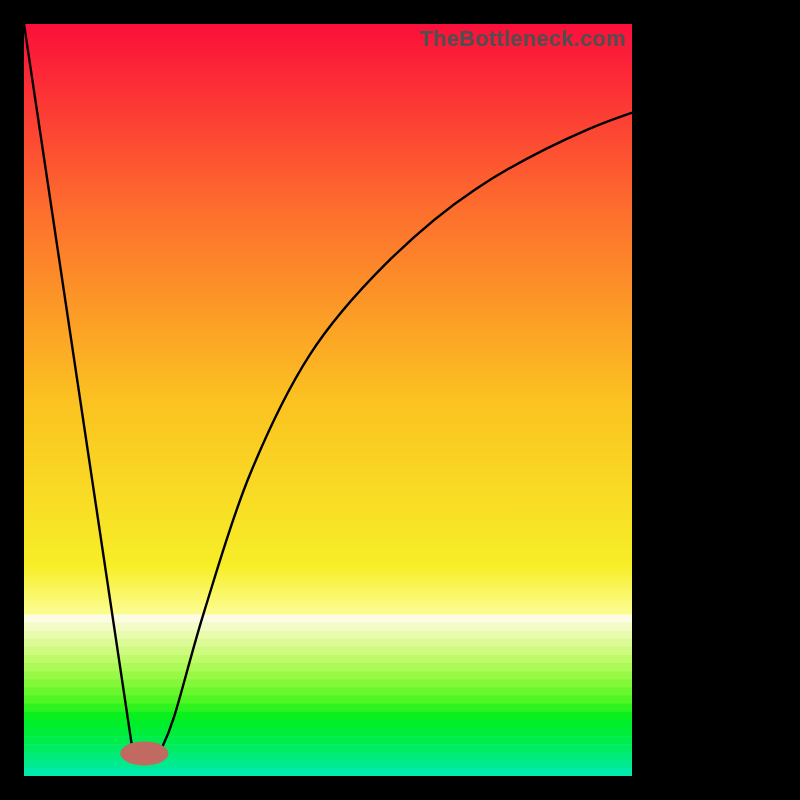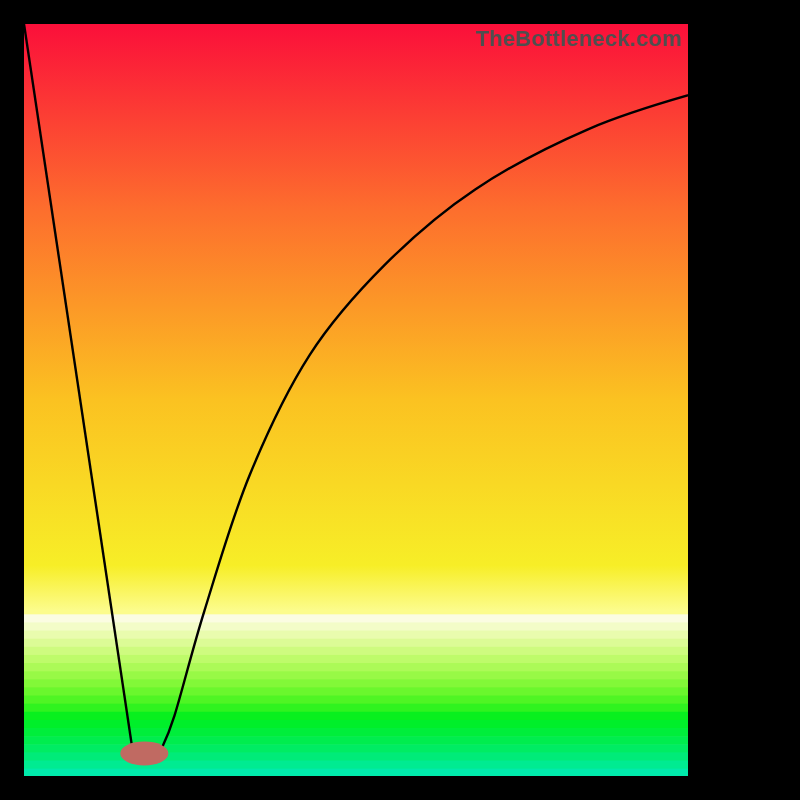--- a/index.html
+++ b/index.html
@@ -16,21 +16,21 @@
     left: 0;
     top: 0;
     width: 800px;
     height: 800px;
     background: #000;
   }
   .plot-area {
     position: absolute;
     left: 24px;
     top: 24px;
-    width: 664px;
+    width: 608px;
     height: 752px;
     overflow: hidden;
   }
   .watermark {
     position: absolute;
     top: 2px;
     right: 6px;
     color: #4f4f4f;
     font-size: 22px;
     font-weight: 600;

